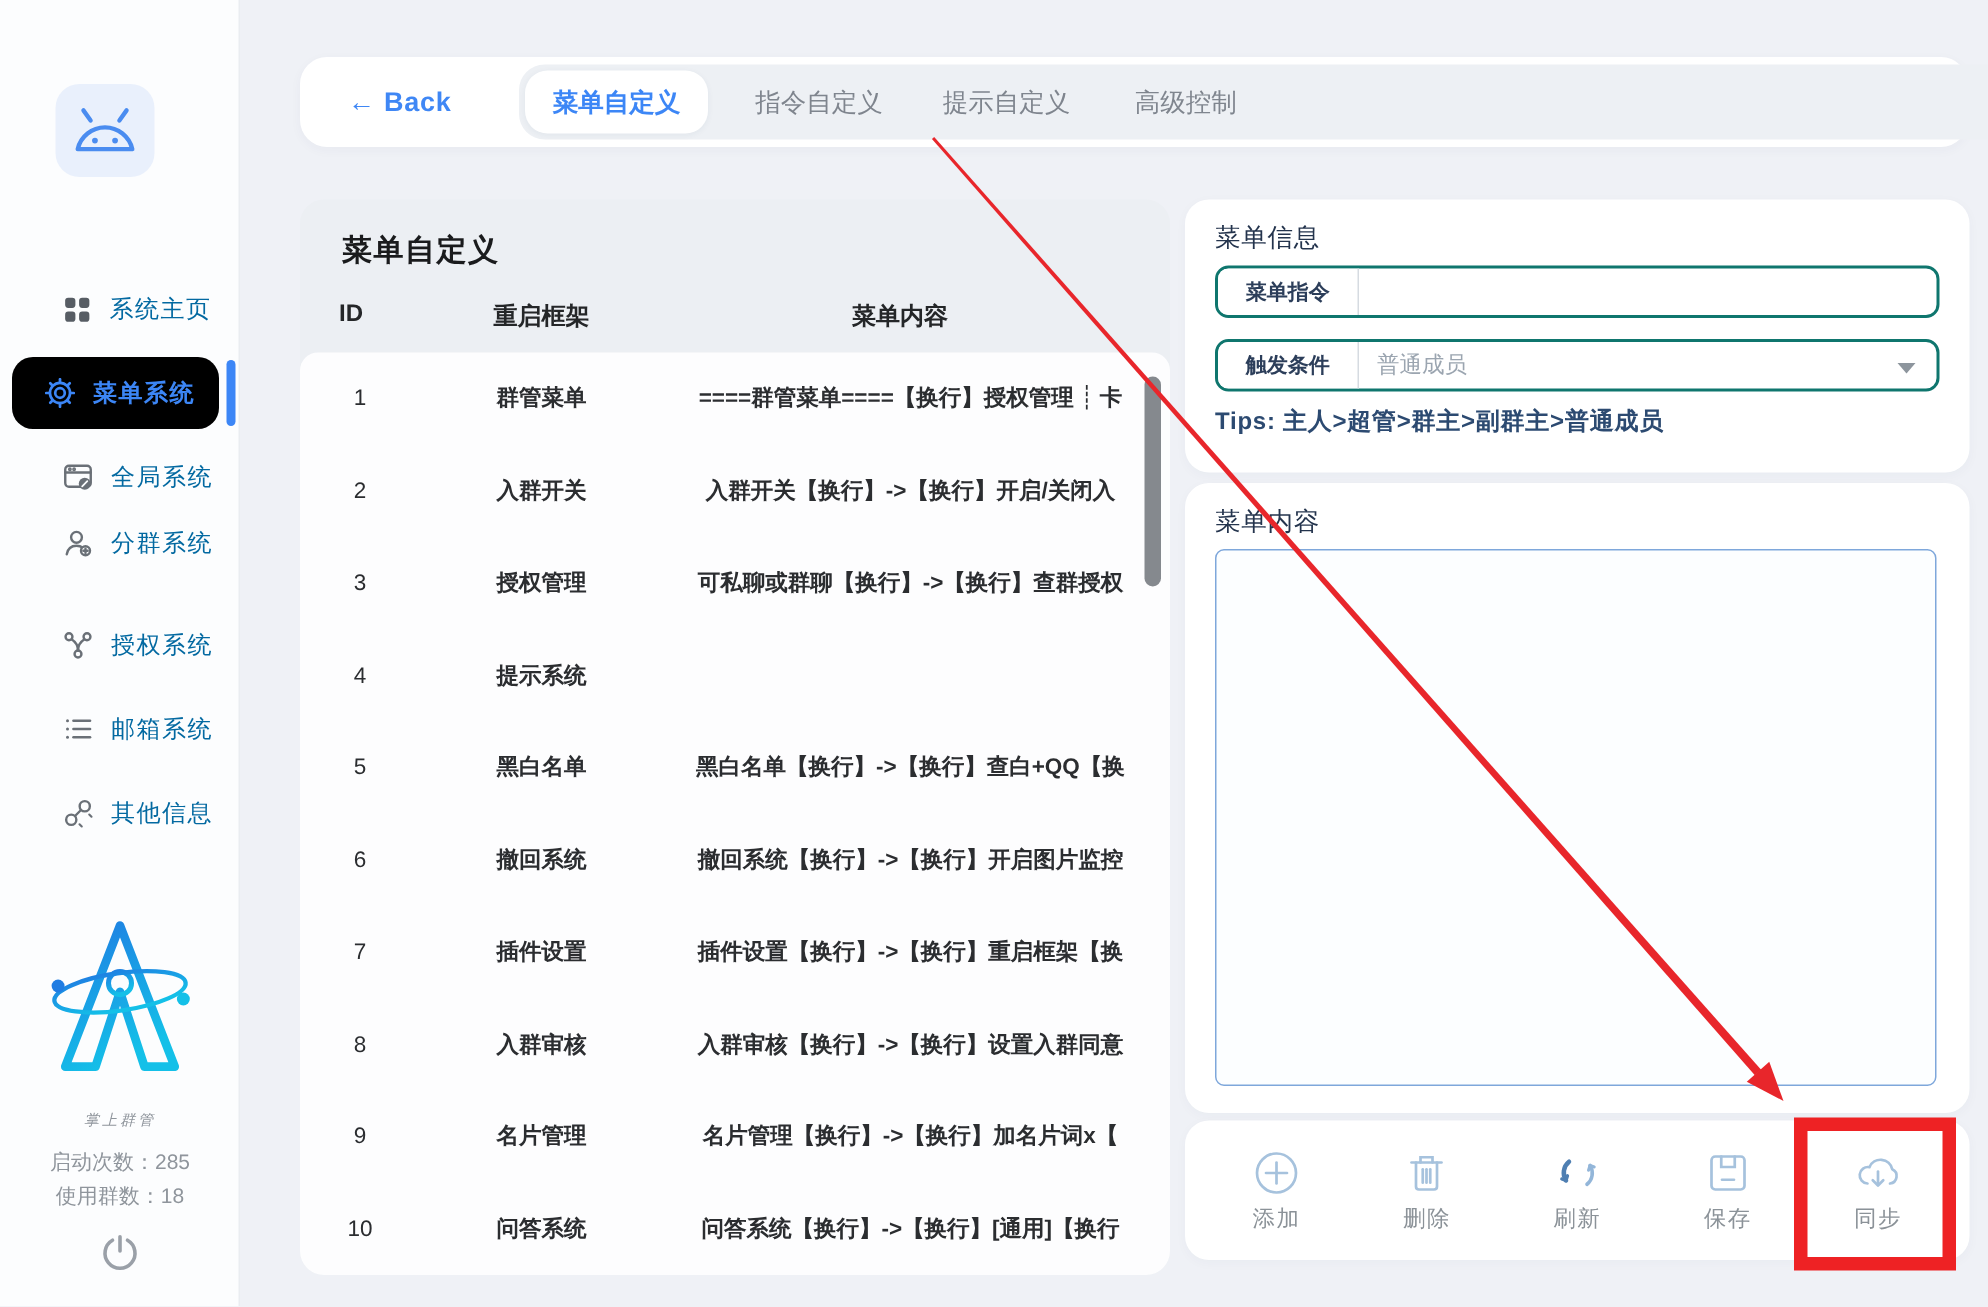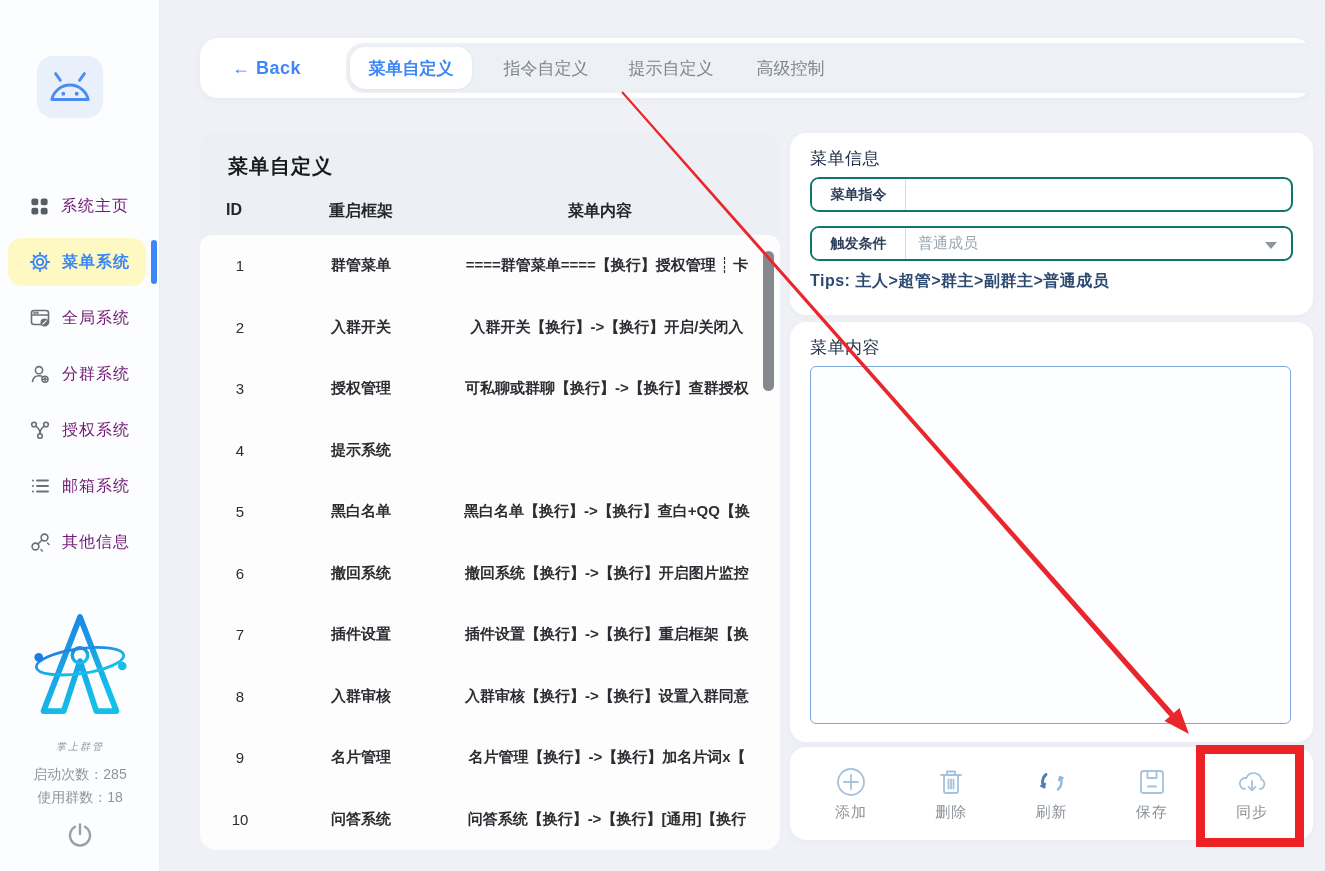--- a/index.html
+++ b/index.html
@@ -19,27 +19,27 @@
     background:#fcfdfe; border-right:1px solid #eaedf1;
   }
   .app-icon-box {
     position:absolute; left:37px; top:56px; width:66px; height:62px;
     background:#e9f0fc; border-radius:16px;
     display:flex; align-items:center; justify-content:center;
     cursor:pointer;
   }
   .nav-item {
     position:absolute; left:0; width:160px; height:36px;
-    display:flex; align-items:center; padding-left:30px; gap:12px;
-    color:#701a75; font-size:16px; cursor:pointer; white-space:nowrap;
+    display:flex; align-items:center; padding-left:42px; gap:12px;
+    color:#0369a1; font-size:16px; cursor:pointer; white-space:nowrap;
   }
   .nav-item .nv-label { letter-spacing:1px; }
   .nav-item.active {
     left:8px; width:138px; height:48px; padding-left:22px;
-    background:#fef9c3; border-radius:14px; color:#3c86f6; font-weight:bold;
+    background:#000000; border-radius:14px; color:#3c86f6; font-weight:bold;
   }
   .active-indicator {
     position:absolute; left:151px; top:240px; width:6px; height:44px;
     background:#3c86f6; border-radius:3px;
   }
   .brand { position:absolute; left:0; width:160px; text-align:center; color:#8f959c; }
   .brand-logo { position:absolute; left:32px; top:610px; width:96px; height:112px; }
   .brand-name { top:740px; font-size:10px; letter-spacing:2px;font-style:italic; }
   .brand-line { font-size:14px; }
   .brand-line.l1 { top:766px; }
@@ -213,21 +213,21 @@
         <line x1="1.5" y1="7" x2="18.5" y2="7"></line>
         <circle cx="4.6" cy="4.8" r="0.5" fill="#6a7077"></circle>
         <circle cx="7.4" cy="4.8" r="0.5" fill="#6a7077"></circle>
         <circle cx="14.5" cy="14.5" r="4" fill="#6a7077" stroke="none"></circle>
         <line x1="12.8" y1="16.2" x2="16.2" y2="12.8" stroke="#fcfdfe" stroke-width="1.2"></line>
       </svg>
     </span>
     <span class="nv-label">全局系统</span>
   </div>
 
-  <div class="nav-item" style="top:356px">
+  <div class="nav-item" style="top:344px">
     <span>
       <svg width="20" height="20" viewBox="0 0 20 20" fill="none" stroke="#6a7077" stroke-width="1.6" stroke-linecap="round">
         <circle cx="9" cy="6.2" r="3.6"></circle>
         <path d="M2.5 17.5 Q3.5 11.8 9 11.8 Q11.5 11.8 13 13"></path>
         <circle cx="15" cy="15.2" r="3" fill="#fcfdfe"></circle>
         <line x1="15" y1="13.8" x2="15" y2="16.6"></line>
           <line x1="13.6" y1="15.2" x2="16.4" y2="15.2"></line>
       </svg>
     </span>
     <span class="nv-label">分群系统</span>

